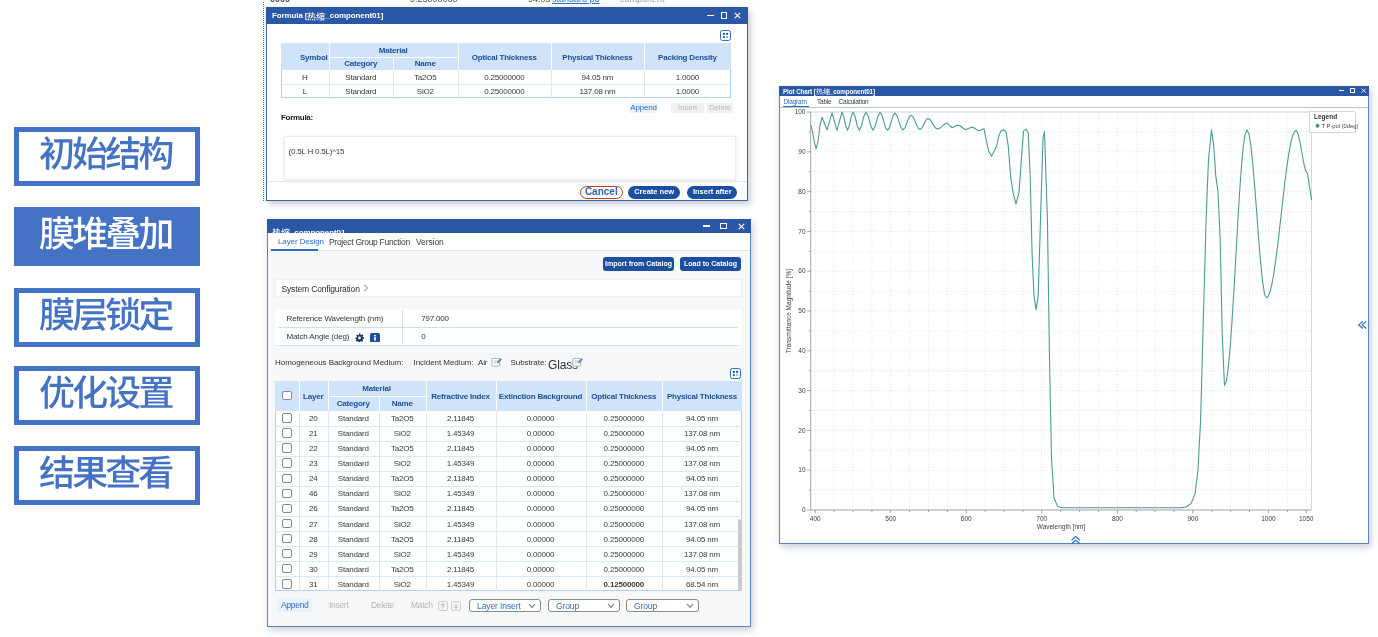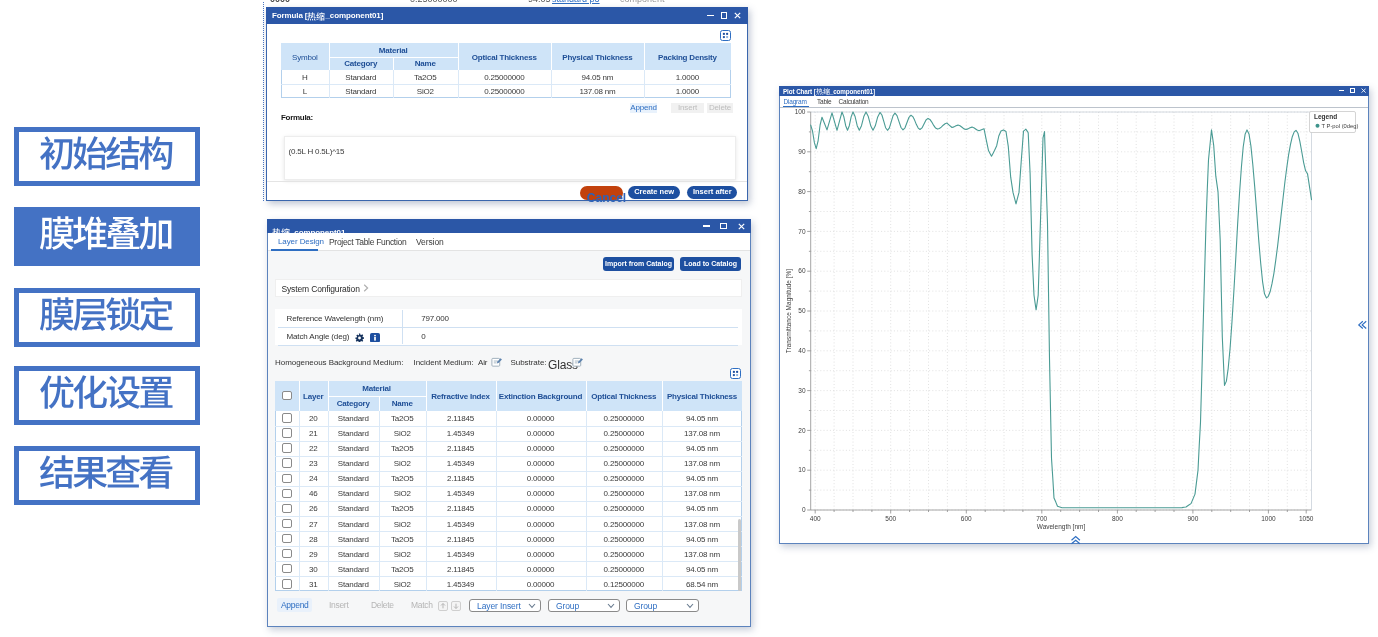--- a/index.html
+++ b/index.html
@@ -128,21 +128,21 @@
     <circle cx="7.1" cy="7.1" r="1.15" fill="#85aede"></circle>
   </svg>
 <div class="abs" style="left:281px;top:43px;width:450px;height:54.5px;background:#fff;border:1px solid #b3d0ec;box-sizing:border-box"></div>
 <div class="abs" style="left:281px;top:43px;width:450px;height:27px;background:#cfe4f8"></div>
 <div class="abs" style="left:328.6px;top:43px;width:1px;height:27px;background:#fff"></div>
 <div class="abs" style="left:392.9px;top:56.5px;width:1px;height:13.5px;background:#fff"></div>
 <div class="abs" style="left:457.7px;top:43px;width:1px;height:27px;background:#fff"></div>
 <div class="abs" style="left:550.9px;top:43px;width:1px;height:27px;background:#fff"></div>
 <div class="abs" style="left:643.9px;top:43px;width:1px;height:27px;background:#fff"></div>
 <div class="abs" style="left:328.6px;top:56.5px;width:129.09999999999997px;height:1px;background:#fff"></div>
-<div class="abs" style="left:281px;top:56.5px;width:47.60000000000002px;transform:translateY(-50%);text-align:center;font-size:8px;color:#1e4e96;font-weight:normal;letter-spacing:-0.2px;white-space:nowrap;">Symbol</div>
+<div class="abs" style="left:281px;top:56.5px;width:47.60000000000002px;transform:translateY(-50%);text-align:center;font-size:8px;color:#1e4e96;font-weight:bold;letter-spacing:-0.2px;white-space:nowrap;padding-left:9px;">Symbol</div>
 <div class="abs" style="left:328.6px;top:49.75px;width:129.09999999999997px;transform:translateY(-50%);text-align:center;font-size:8px;color:#1e4e96;font-weight:bold;letter-spacing:-0.2px;white-space:nowrap;">Material</div>
 <div class="abs" style="left:328.6px;top:63.25px;width:64.29999999999995px;transform:translateY(-50%);text-align:center;font-size:8px;color:#1e4e96;font-weight:bold;letter-spacing:-0.2px;white-space:nowrap;">Category</div>
 <div class="abs" style="left:392.9px;top:63.25px;width:64.80000000000001px;transform:translateY(-50%);text-align:center;font-size:8px;color:#1e4e96;font-weight:bold;letter-spacing:-0.2px;white-space:nowrap;">Name</div>
 <div class="abs" style="left:457.7px;top:56.5px;width:93.19999999999999px;transform:translateY(-50%);text-align:center;font-size:8px;color:#1e4e96;font-weight:bold;letter-spacing:-0.2px;white-space:nowrap;">Optical Thickness</div>
 <div class="abs" style="left:550.9px;top:56.5px;width:93.0px;transform:translateY(-50%);text-align:center;font-size:8px;color:#1e4e96;font-weight:bold;letter-spacing:-0.2px;white-space:nowrap;">Physical Thickness</div>
 <div class="abs" style="left:643.9px;top:56.5px;width:87.10000000000002px;transform:translateY(-50%);text-align:center;font-size:8px;color:#1e4e96;font-weight:bold;letter-spacing:-0.2px;white-space:nowrap;">Packing Density</div>
 <div class="abs" style="left:328.6px;top:70px;width:1px;height:27.5px;background:#dbe9f7"></div>
 <div class="abs" style="left:392.9px;top:70px;width:1px;height:27.5px;background:#dbe9f7"></div>
 <div class="abs" style="left:457.7px;top:70px;width:1px;height:27.5px;background:#dbe9f7"></div>
 <div class="abs" style="left:550.9px;top:70px;width:1px;height:27.5px;background:#dbe9f7"></div>
@@ -160,40 +160,40 @@
 <div class="abs" style="left:457.7px;top:90.6px;width:93.19999999999999px;transform:translateY(-50%);text-align:center;font-size:8px;color:#3a3a3a;font-weight:normal;letter-spacing:-0.2px;white-space:nowrap;">0.25000000</div>
 <div class="abs" style="left:550.9px;top:90.6px;width:93.0px;transform:translateY(-50%);text-align:center;font-size:8px;color:#3a3a3a;font-weight:normal;letter-spacing:-0.2px;white-space:nowrap;">137.08 nm</div>
 <div class="abs" style="left:643.9px;top:90.6px;width:87.10000000000002px;transform:translateY(-50%);text-align:center;font-size:8px;color:#3a3a3a;font-weight:normal;letter-spacing:-0.2px;white-space:nowrap;">1.0000</div>
 <div class="abs" style="left:630px;top:102.9px;width:27px;height:10px;background:#e9f2fc;color:#2e6ec2;font-size:8px;letter-spacing:-0.2px;text-align:center;line-height:10px">Append</div>
 <div class="abs" style="left:671px;top:102.9px;width:33px;height:10px;background:#f1f1f1;color:#bdbdbd;font-size:8px;letter-spacing:-0.2px;text-align:center;line-height:10px">Insert</div>
 <div class="abs" style="left:707px;top:102.9px;width:26px;height:10px;background:#f1f1f1;color:#bdbdbd;font-size:8px;letter-spacing:-0.2px;text-align:center;line-height:10px">Delete</div>
 <div class="abs" style="left:281px;top:113px;font-size:8px;color:#1a1a1a;font-weight:bold;letter-spacing:-0.3px;white-space:nowrap;">Formula:</div>
 <div class="abs" style="left:284px;top:136px;width:450px;height:41.5px;background:#fff;border:1px solid #ededed;box-shadow:0 1px 4px rgba(0,0,0,0.10)"></div>
 <div class="abs" style="left:288.5px;top:146.5px;font-size:8px;color:#3a3a3a;font-weight:normal;letter-spacing:-0.2px;white-space:nowrap;">(0.5L H 0.5L)^15</div>
 <div class="abs" style="left:267.4px;top:180.5px;width:480.1px;height:1px;background:#e4e4e4"></div>
-<div class="abs" style="left:579.8px;top:186.4px;width:43px;height:12.6px;background:#fff;border:7px solid #c2410c;border-radius:7px;box-sizing:border-box;color:#2d62b8;font-weight:bold;font-size:12px;text-align:center;line-height:10.5px">Cancel</div>
+<div class="abs" style="left:579.8px;top:186.4px;width:43px;height:12.6px;background:#fff;border:1px solid #c2410c;border-radius:7px;box-sizing:border-box;color:#2d62b8;font-weight:bold;font-size:10px;text-align:center;line-height:10.5px">Cancel</div>
 <div class="abs" style="left:628.2px;top:186.4px;width:52px;height:12.6px;background:#1d4fa0;border-radius:7px;color:#fff;font-weight:bold;font-size:7.5px;text-align:center;line-height:12.6px">Create new</div>
 <div class="abs" style="left:687.3px;top:186.4px;width:50px;height:12.6px;background:#1d4fa0;border-radius:7px;color:#fff;font-weight:bold;font-size:7.5px;text-align:center;line-height:12.6px">Insert after</div>
 <div class="abs" style="left:266.5px;top:219px;width:484.0px;height:408px;background:#f6f7f8;border:1px solid #5c83bd;box-sizing:border-box;box-shadow:2px 3px 7px rgba(70,90,130,0.3)"></div>
 <div class="abs" style="left:266.5px;top:219px;width:484.0px;height:14px;background:#2b57a7"></div>
 <div class="abs" style="left:272.0px;top:220.5px;height:23px;color:#fff;font-weight:bold;font-size:8px;letter-spacing:-0.1px;display:flex;align-items:center"><svg style="vertical-align:middle;margin-top:1px" width="18.0" height="9" viewBox="0 -880 2000 1000" fill="#fff">
       <g transform="scale(1,-1)">
         <use href="#mg18" x="0"></use>
         <use href="#mg19" x="1000"></use>
       </g>
     </svg>_component01</div>
 <div class="abs" style="left:703px;top:225.25px;width:7.0px;height:1.5px;background:#fff"></div>
 <div class="abs" style="left:720.3px;top:222.6px;width:6.8px;height:6.8px;border:1.3px solid #fff;box-sizing:border-box"></div>
 <svg class="abs" style="left:737.6px;top:222.5px" width="7" height="7" viewBox="0 0 7 7">
     <path d="M0.8 0.8 L6.2 6.2 M6.2 0.8 L0.8 6.2" stroke="#fff" stroke-width="1.2"></path>
   </svg>
 <div class="abs" style="left:267.5px;top:233px;width:482.0px;height:18px;background:#fff;border-bottom:1px solid #e3e3e3;box-sizing:border-box"></div>
 <div class="abs" style="left:278px;top:237px;font-size:8px;color:#2e6ec2;font-weight:normal;letter-spacing:-0.1px;white-space:nowrap;">Layer Design</div>
 <div class="abs" style="left:271px;top:248.5px;width:47px;height:2px;background:#2e6ec2"></div>
-<div class="abs" style="left:329px;top:237px;font-size:8.5px;color:#3b3b3b;font-weight:normal;letter-spacing:-0.3px;white-space:nowrap;">Project Table Function</div>
+<div class="abs" style="left:329px;top:237px;font-size:8.5px;color:#3b3b3b;font-weight:normal;letter-spacing:-0.3px;white-space:nowrap;">Project Group Function</div>
 <div class="abs" style="left:416px;top:237px;font-size:8.5px;color:#3b3b3b;font-weight:normal;letter-spacing:-0.1px;white-space:nowrap;">Version</div>
 <div class="abs" style="left:603px;top:256.8px;width:71px;height:14.5px;background:#1d4fa0;border-radius:3px;color:#fff;font-weight:bold;font-size:7px;text-align:center;line-height:14.5px">Import from Catalog</div>
 <div class="abs" style="left:680px;top:256.8px;width:61px;height:14.5px;background:#1d4fa0;border-radius:3px;color:#fff;font-weight:bold;font-size:7px;text-align:center;line-height:14.5px">Load to Catalog</div>
 <div class="abs" style="left:275px;top:279px;width:466.5px;height:18px;background:#fff;border:1px solid #efefef;box-sizing:border-box"></div>
 <div class="abs" style="left:281.5px;top:283.5px;font-size:8.5px;color:#2b2b2b;font-weight:normal;letter-spacing:-0.15px;white-space:nowrap;">System Configuration</div>
 <svg class="abs" style="left:363px;top:284px" width="6" height="8" viewBox="0 0 6 8">
     <path d="M1.2 0.8 L4.6 4 L1.2 7.2" stroke="#b0b0b0" stroke-width="1.2" fill="none"></path>
   </svg>
 <div class="abs" style="left:275px;top:308.5px;width:466.5px;height:36.5px;background:#fff"></div>
 <div class="abs" style="left:278px;top:326.8px;width:460px;height:1px;background:#cfe0f2"></div>
@@ -360,21 +360,21 @@
 <div class="abs" style="left:495.5px;top:568.7350000000001px;width:90.0px;transform:translateY(-50%);text-align:center;font-size:8px;color:#3a3a3a;font-weight:normal;letter-spacing:-0.2px;white-space:nowrap;">0.00000</div>
 <div class="abs" style="left:585.5px;top:568.7350000000001px;width:76.5px;transform:translateY(-50%);text-align:center;font-size:8px;color:#3a3a3a;font-weight:normal;letter-spacing:-0.2px;white-space:nowrap;">0.25000000</div>
 <div class="abs" style="left:662px;top:568.7350000000001px;width:80px;transform:translateY(-50%);text-align:center;font-size:8px;color:#3a3a3a;font-weight:normal;letter-spacing:-0.2px;white-space:nowrap;">94.05 nm</div>
 <div class="abs" style="left:275px;top:576.3px;width:467px;height:1px;background:#dbe9f7"></div>
 <div class="abs" style="left:282.25px;top:579.0550000000001px;width:9.5px;height:9.5px;border:1.2px solid #8a8a8a;border-radius:2px;background:#fff;box-sizing:border-box"></div>
 <div class="abs" style="left:299px;top:583.8050000000001px;width:28.5px;transform:translateY(-50%);text-align:center;font-size:8px;color:#3a3a3a;font-weight:normal;letter-spacing:-0.2px;white-space:nowrap;">31</div>
 <div class="abs" style="left:327.5px;top:583.8050000000001px;width:51.5px;transform:translateY(-50%);text-align:center;font-size:8px;color:#3a3a3a;font-weight:normal;letter-spacing:-0.2px;white-space:nowrap;">Standard</div>
 <div class="abs" style="left:379px;top:583.8050000000001px;width:46.5px;transform:translateY(-50%);text-align:center;font-size:8px;color:#3a3a3a;font-weight:normal;letter-spacing:-0.2px;white-space:nowrap;">SiO2</div>
 <div class="abs" style="left:425.5px;top:583.8050000000001px;width:70.0px;transform:translateY(-50%);text-align:center;font-size:8px;color:#3a3a3a;font-weight:normal;letter-spacing:-0.2px;white-space:nowrap;">1.45349</div>
 <div class="abs" style="left:495.5px;top:583.8050000000001px;width:90.0px;transform:translateY(-50%);text-align:center;font-size:8px;color:#3a3a3a;font-weight:normal;letter-spacing:-0.2px;white-space:nowrap;">0.00000</div>
-<div class="abs" style="left:585.5px;top:583.8050000000001px;width:76.5px;transform:translateY(-50%);text-align:center;font-size:8px;color:#3a3a3a;font-weight:normal;letter-spacing:-0.2px;white-space:nowrap;">0.12500000</div>
+<div class="abs" style="left:585.5px;top:583.8050000000001px;width:76.5px;transform:translateY(-50%);text-align:center;font-size:8px;color:#3a3a3a;font-weight:bold;letter-spacing:-0.2px;white-space:nowrap;">0.12500000</div>
 <div class="abs" style="left:662px;top:583.8050000000001px;width:80px;transform:translateY(-50%);text-align:center;font-size:8px;color:#3a3a3a;font-weight:normal;letter-spacing:-0.2px;white-space:nowrap;">68.54 nm</div>
 <div class="abs" style="left:737.8px;top:519px;width:3.6px;height:72px;background:#c9c9c9;border-radius:2px"></div>
 <div class="abs" style="left:276.5px;top:597.5px;width:35px;height:14px;background:#e9f1fb;border-radius:2px"></div>
 <div class="abs" style="left:281px;top:600px;font-size:8.5px;color:#2e6ec2;font-weight:normal;letter-spacing:-0.3px;white-space:nowrap;">Append</div>
 <div class="abs" style="left:329px;top:600px;font-size:8.5px;color:#b5b5b5;font-weight:normal;letter-spacing:-0.3px;white-space:nowrap;">Insert</div>
 <div class="abs" style="left:371px;top:600px;font-size:8.5px;color:#b5b5b5;font-weight:normal;letter-spacing:-0.3px;white-space:nowrap;">Delete</div>
 <div class="abs" style="left:411px;top:600px;font-size:8.5px;color:#b5b5b5;font-weight:normal;letter-spacing:-0.3px;white-space:nowrap;">Match</div>
 <svg class="abs" style="left:437.5px;top:600.5px" width="10" height="10" viewBox="0 0 10 10">
     <rect x="0.5" y="0.5" width="9" height="9" rx="1.5" fill="#f4f4f4" stroke="#cfcfcf"></rect>
     <path d="M5 7.3 V2.7 M3 4.5 L5 2.5 L7 4.5" stroke="#b5b5b5" stroke-width="1" fill="none"></path>

